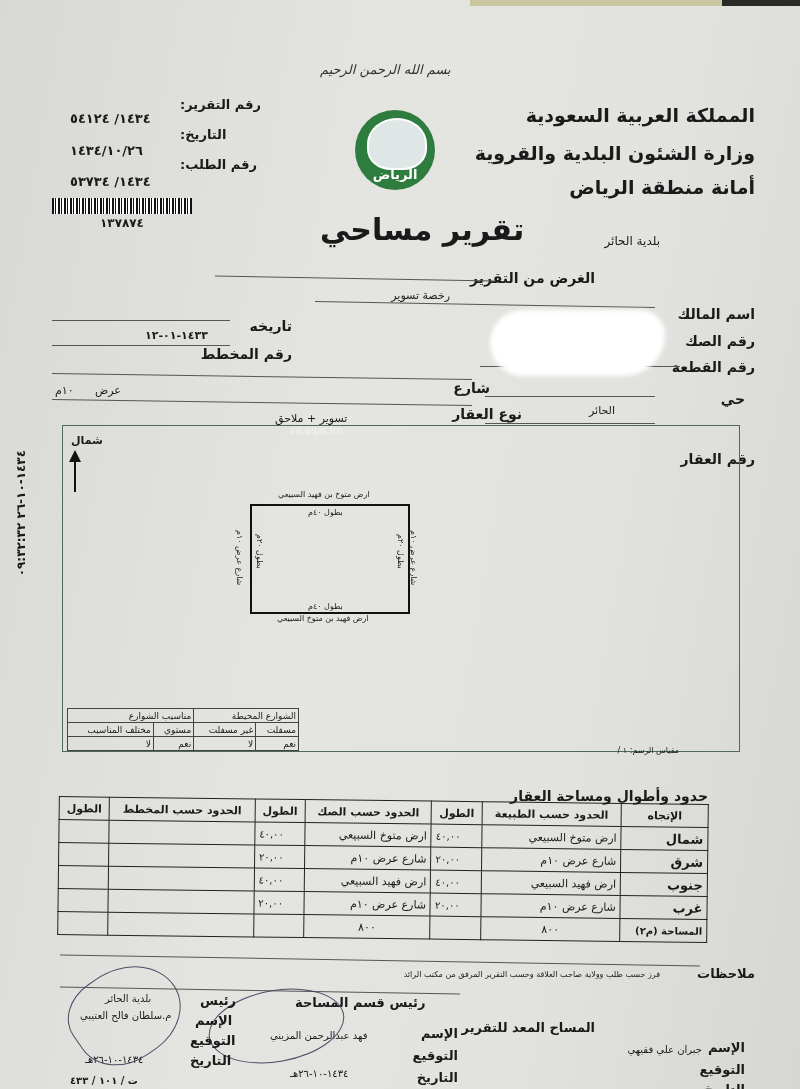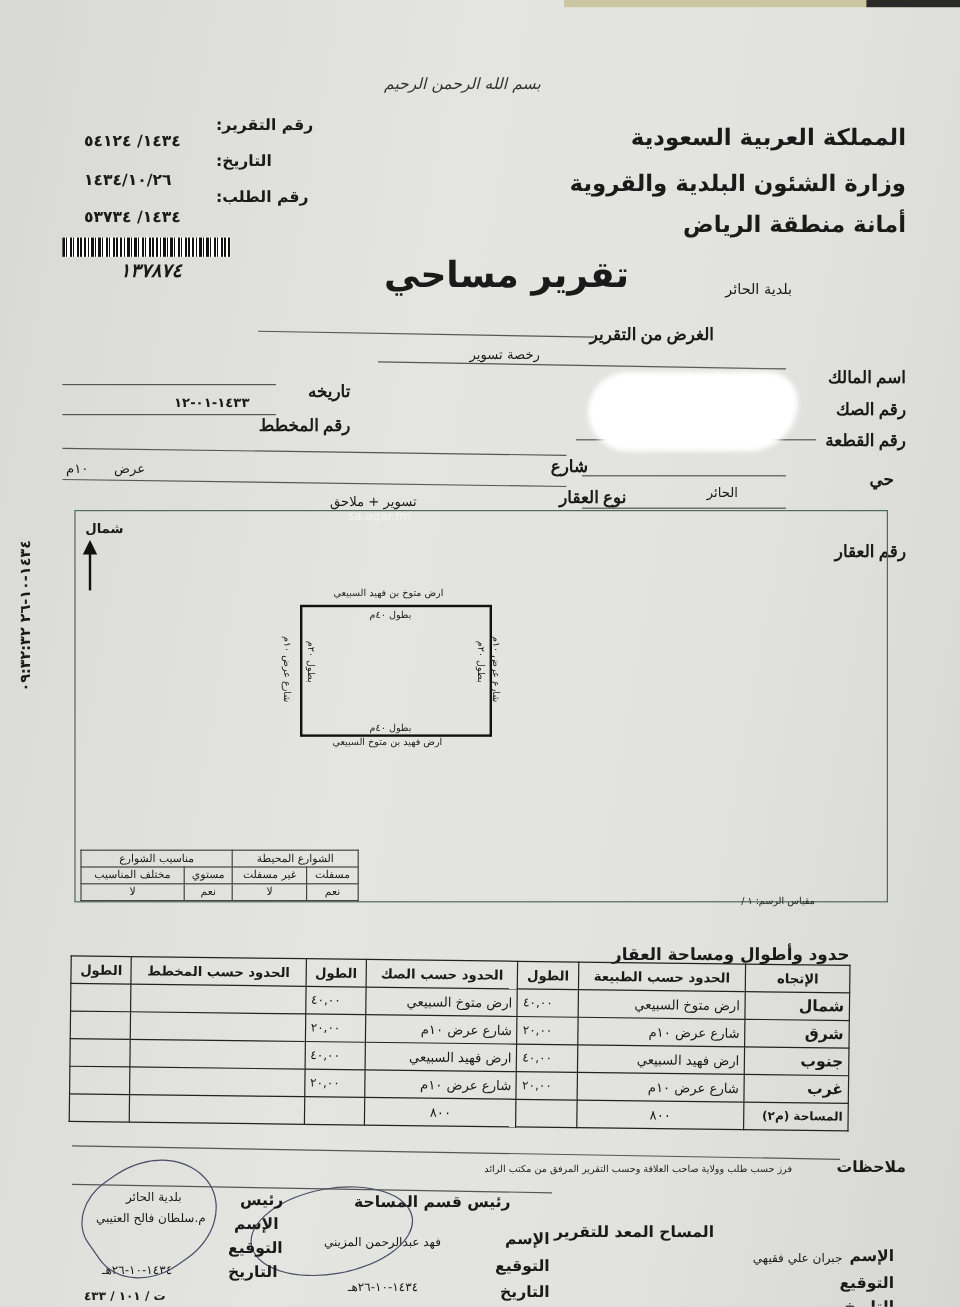--- a/index.html
+++ b/index.html
@@ -13,33 +13,33 @@
   .hdr-line{right:45px;font-weight:bold;font-size:19px;text-align:right;}
   .hdr1{top:104px;} .hdr2{top:142px;} .hdr3{top:176px;}
   .municipality{right:140px;top:234px;font-size:12px;}
   .logo{left:355px;top:110px;width:80px;height:80px;border-radius:50%;background:#2e7d3f;}
   .logo-inner{position:absolute;left:12px;top:8px;width:56px;height:48px;border-radius:50% 50% 40% 40%;background:#dfe6e6;border:2px solid #fff;}
   .logo-text{position:absolute;left:0;right:0;bottom:8px;text-align:center;color:#fff;font-weight:bold;font-size:13px;}
   .title{left:320px;top:212px;font-size:30px;font-weight:bold;}
   .meta-label{font-size:13px;font-weight:bold;left:180px;}
   .meta-val{font-size:13px;font-weight:bold;left:70px;letter-spacing:1px;}
   .barcode{left:52px;top:198px;width:140px;height:16px;background:repeating-linear-gradient(90deg,#111 0 2px,#fff 2px 3px,#111 3px 4px,#fff 4px 6px);}
-  .barcode-num{left:100px;top:216px;font-size:16px;font-weight:bold;font-style:italic;}
-  .fl{font-size:14px;font-weight:bold;font-family:Liberation Serif, serif;}
+  .barcode-num{left:100px;top:216px;font-size:12px;font-weight:bold;}
+  .fl{font-size:14px;font-weight:bold;}
   .fv{font-size:11px;}
   .line{position:absolute;height:1px;background:#555;}
   .drawing{left:62px;top:425px;width:676px;height:325px;border:1.5px solid #4c6a5e;}
   .north-lbl{left:8px;top:8px;font-size:11px;font-weight:bold;}
   .arrow{position:absolute;left:11px;top:32px;width:2px;height:34px;background:#111;}
   .arrow:before{content:"";position:absolute;left:-5px;top:-8px;border-left:6px solid transparent;border-right:6px solid transparent;border-bottom:12px solid #111;}
   .plot{left:187px;top:78px;width:156px;height:106px;border:2px solid #111;}
   .dlbl{font-size:8px;white-space:nowrap;}
   .vert{writing-mode:vertical-rl;}
   .streets{left:4px;top:282px;width:232px;border-collapse:collapse;font-size:9px;}
-  .streets td{border:1px solid #444;text-align:center;padding:1px 2px;height:11px;margin-top:48px;}
+  .streets td{border:1px solid #444;padding:1px 2px;height:11px;margin-top:48px;}
   .scale{right:60px;top:320px;font-size:8px;}
   .watermark{left:270px;top:370px;font-size:48px;color:rgba(255,255,255,0.55);font-weight:bold;}
   .watermark2{left:290px;top:425px;font-size:10px;color:rgba(255,255,255,0.6);}
   .sec-title{right:92px;top:788px;font-size:14px;font-weight:bold;}
   .bounds{position:absolute;left:58px;top:780px;width:650px;border-collapse:collapse;direction:rtl;font-size:11px;transform:rotate(0.7deg);}
   .bounds th,.bounds td{border:1.5px solid #222;padding:2px 4px;height:18px;}
   .bounds th{font-size:11px;font-weight:bold;}
   .bounds td.dir{font-weight:bold;font-size:13px;}
   .bounds td.num{text-align:left;font-size:10px;}
   .notes{right:45px;top:966px;font-size:13px;font-weight:bold;}
@@ -57,20 +57,24 @@
   <div class="topstrip"></div>
   <div class="topdark"></div>
 
   <div class="abs basmala rtl">بسم الله الرحمن الرحيم</div>
 
   <div class="abs hdr-line hdr2 rtl">وزارة الشئون البلدية والقروية</div>
   <div class="abs hdr-line hdr1 rtl">المملكة العربية السعودية</div>
   <div class="abs hdr-line hdr3 rtl">أمانة منطقة الرياض</div>
   <div class="abs municipality rtl">بلدية الحائر</div>
 
+  <div class="abs logo">
+    <div class="logo-inner"></div>
+    <div class="logo-text rtl">الرياض</div>
+  </div>
 
   <div class="abs title rtl">تقرير مساحي</div>
 
   <div class="abs meta-label rtl" style="top:97px;">رقم التقرير:</div>
   <div class="abs meta-val" style="top:111px;">١٤٣٤/ ٥٤١٢٤</div>
   <div class="abs meta-label rtl" style="top:127px;">التاريخ:</div>
   <div class="abs meta-val" style="top:143px;">١٤٣٤/١٠/٢٦</div>
   <div class="abs meta-label rtl" style="top:157px;">رقم الطلب:</div>
   <div class="abs meta-val" style="top:174px;">١٤٣٤/ ٥٣٧٣٤</div>
   <div class="abs barcode"></div>

